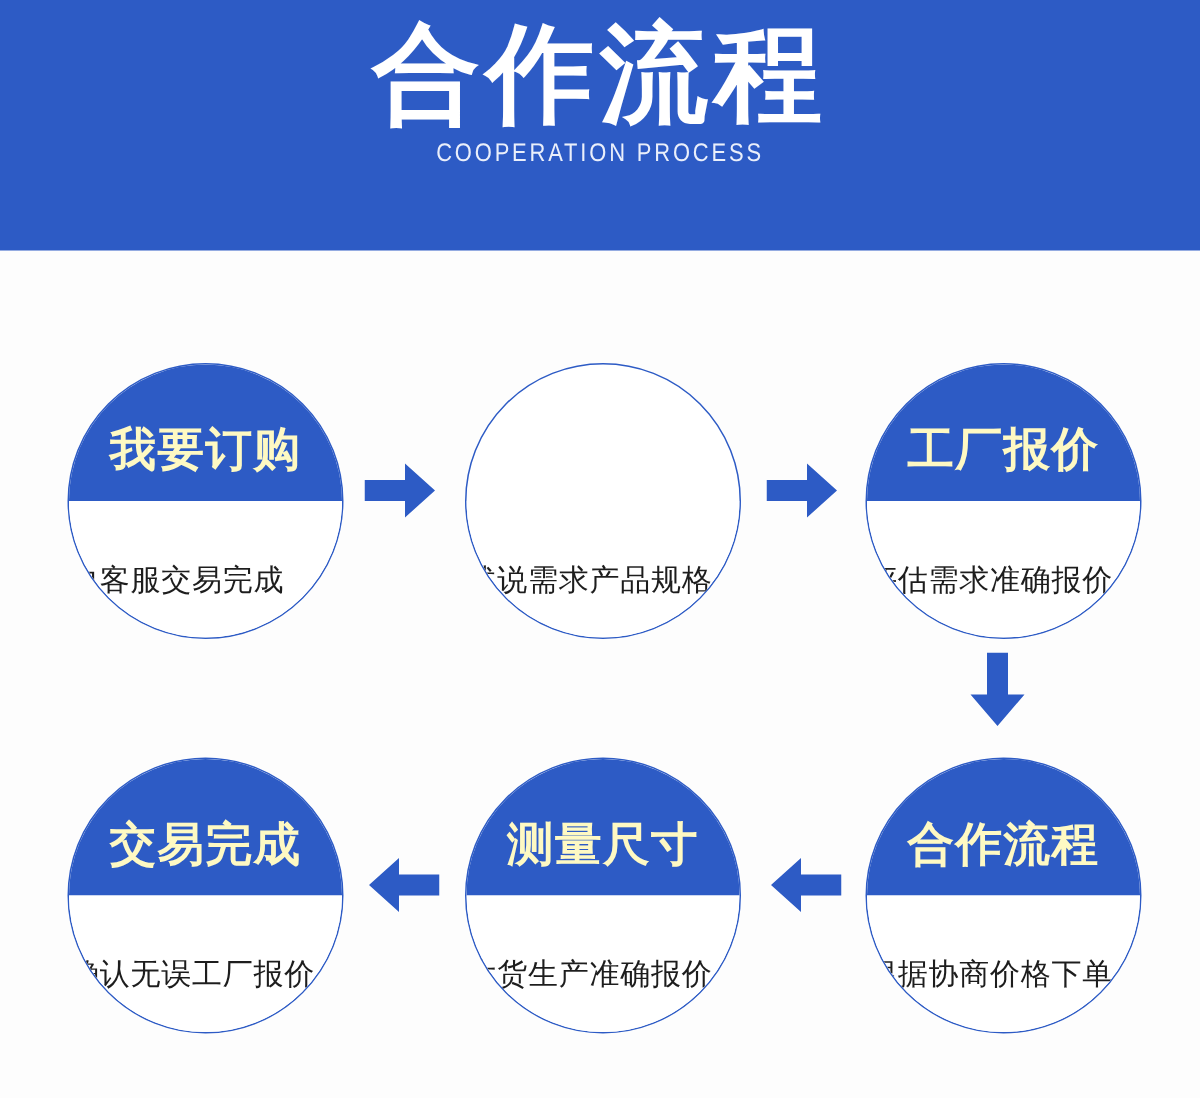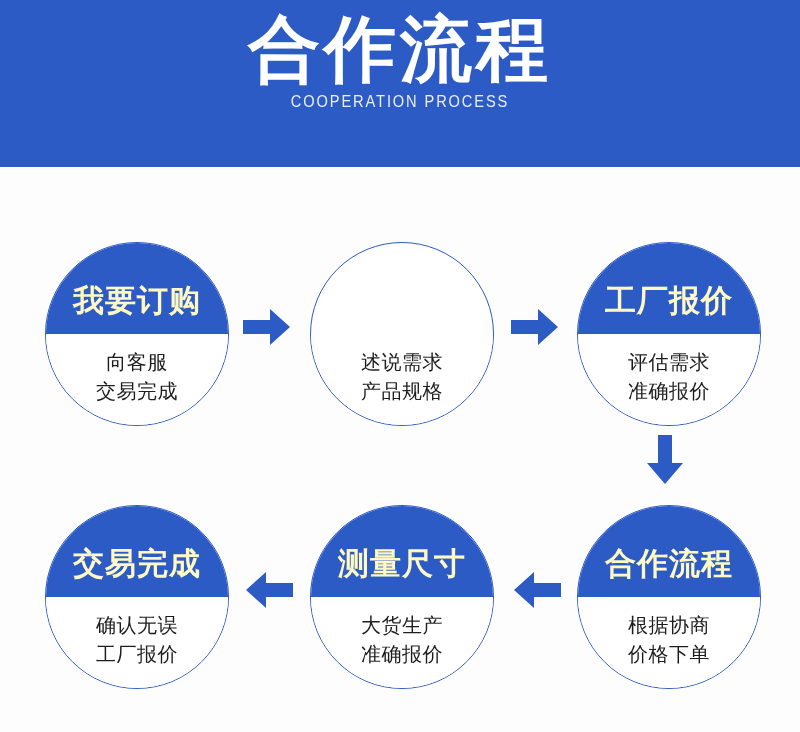--- a/index.html
+++ b/index.html
@@ -98,21 +98,21 @@
     margin-top: 22px;
   }
   .node-bottom {
     position: absolute;
     left: 0;
     top: 50%;
     width: 100%;
     height: 50%;
     background: #ffffff;
     display: flex;
-    flex-direction: column;
+    flex-direction: row;
     align-items: center;
     justify-content: flex-start;
     padding-top: 14px;
     box-sizing: border-box;
   }
   .node-line {
     color: #1d1d1d;
     font-size: 20px;
     line-height: 29px;
     font-weight: 400;

